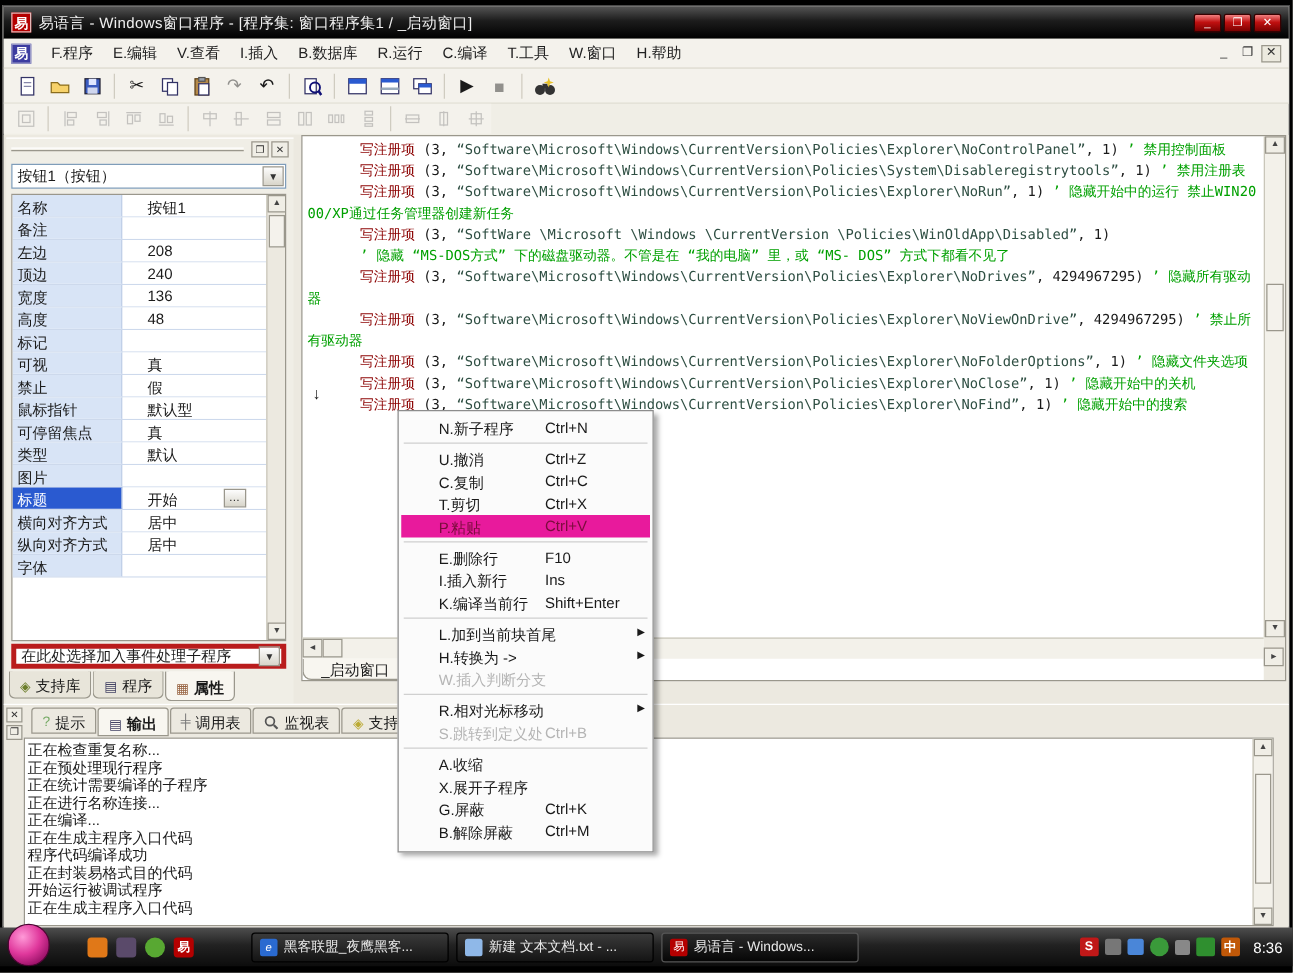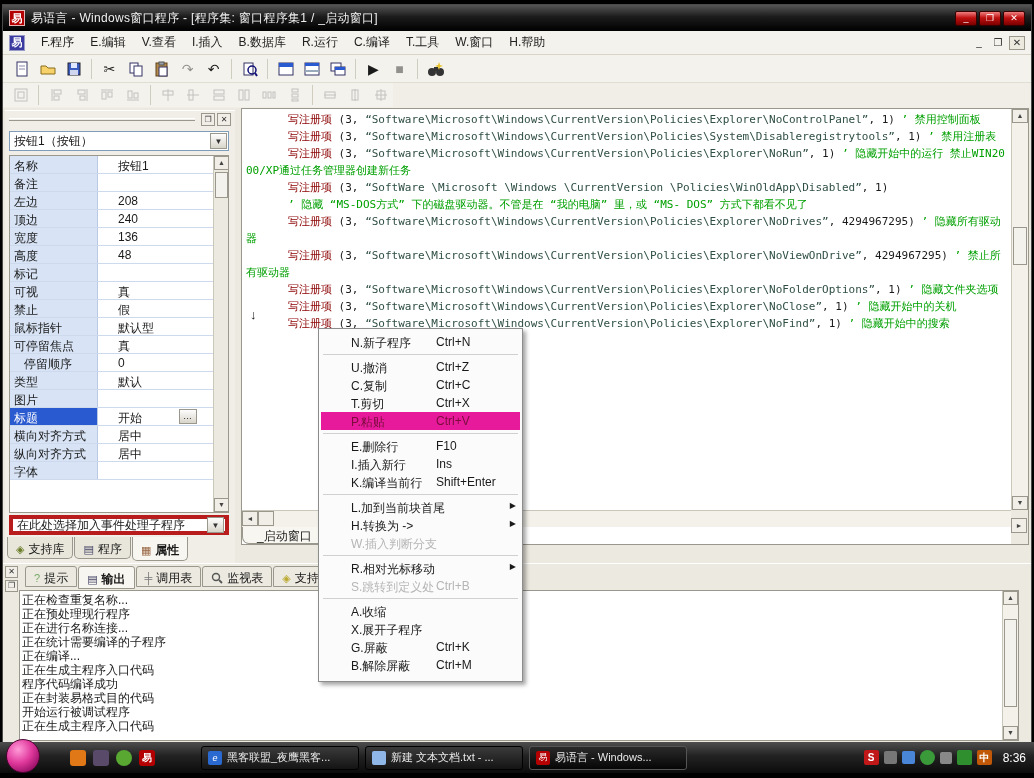--- a/index.html
+++ b/index.html
@@ -419,24 +419,20 @@
               <span class="plabel">禁止</span>
               <span class="pvalue">假</span>
             </div>
           <div class="prow">
               <span class="plabel">鼠标指针</span>
               <span class="pvalue">默认型</span>
             </div>
           <div class="prow">
               <span class="plabel">可停留焦点</span>
               <span class="pvalue">真</span>
-            </div>
-          <div class="prow">
-              <span class="plabel indent">停留顺序</span>
-              <span class="pvalue">0</span>
             </div>
           <div class="prow">
               <span class="plabel">类型</span>
               <span class="pvalue">默认</span>
             </div>
           <div class="prow">
               <span class="plabel">图片</span>
               <span class="pvalue"></span>
             </div>
           <div class="prow sel">
@@ -551,22 +547,22 @@
           <span>支持库</span>
         </span>
       <span class="bp-tab">
           <span>编辑历史</span>
         </span>
     </div>
     <div id="outputbox">
       <div id="outputlog">
         <div>正在检查重复名称...</div>
         <div>正在预处理现行程序</div>
+        <div>正在统计需要编译的子程序</div>
         <div>正在进行名称连接...</div>
-        <div>正在统计需要编译的子程序</div>
         <div>正在编译...</div>
         <div>正在生成主程序入口代码</div>
         <div>程序代码编译成功</div>
         <div>正在封装易格式目的代码</div>
         <div>开始运行被调试程序</div>
         <div>正在生成主程序入口代码</div>
       </div>
       <div class="ob-vscroll">
         <span class="sc-btn" style="top:0; width:15px;">▲</span>
         <span class="sc-thumb" style="top:28px; height:88px; width:13px;"></span>

